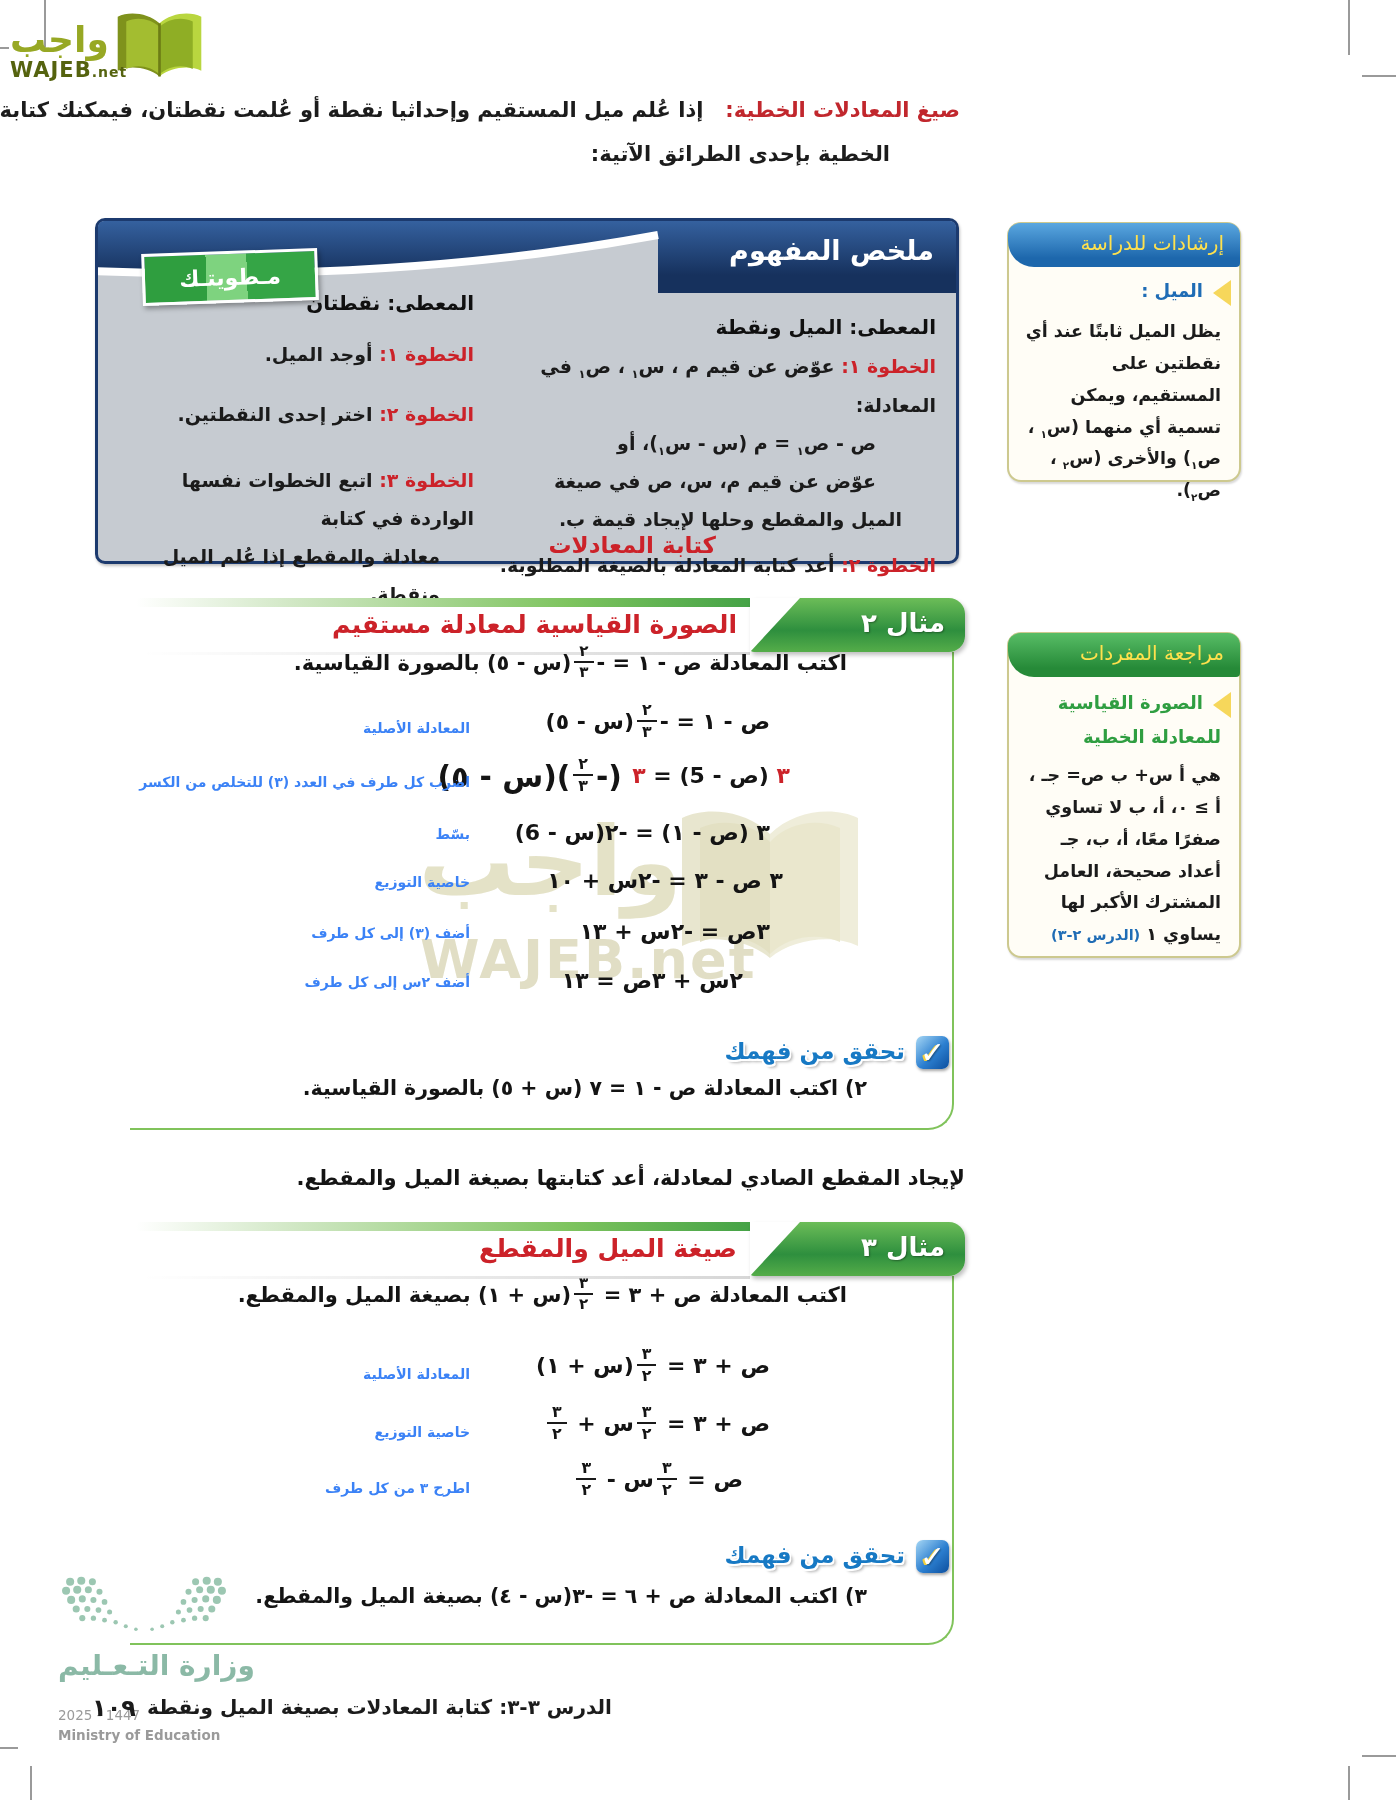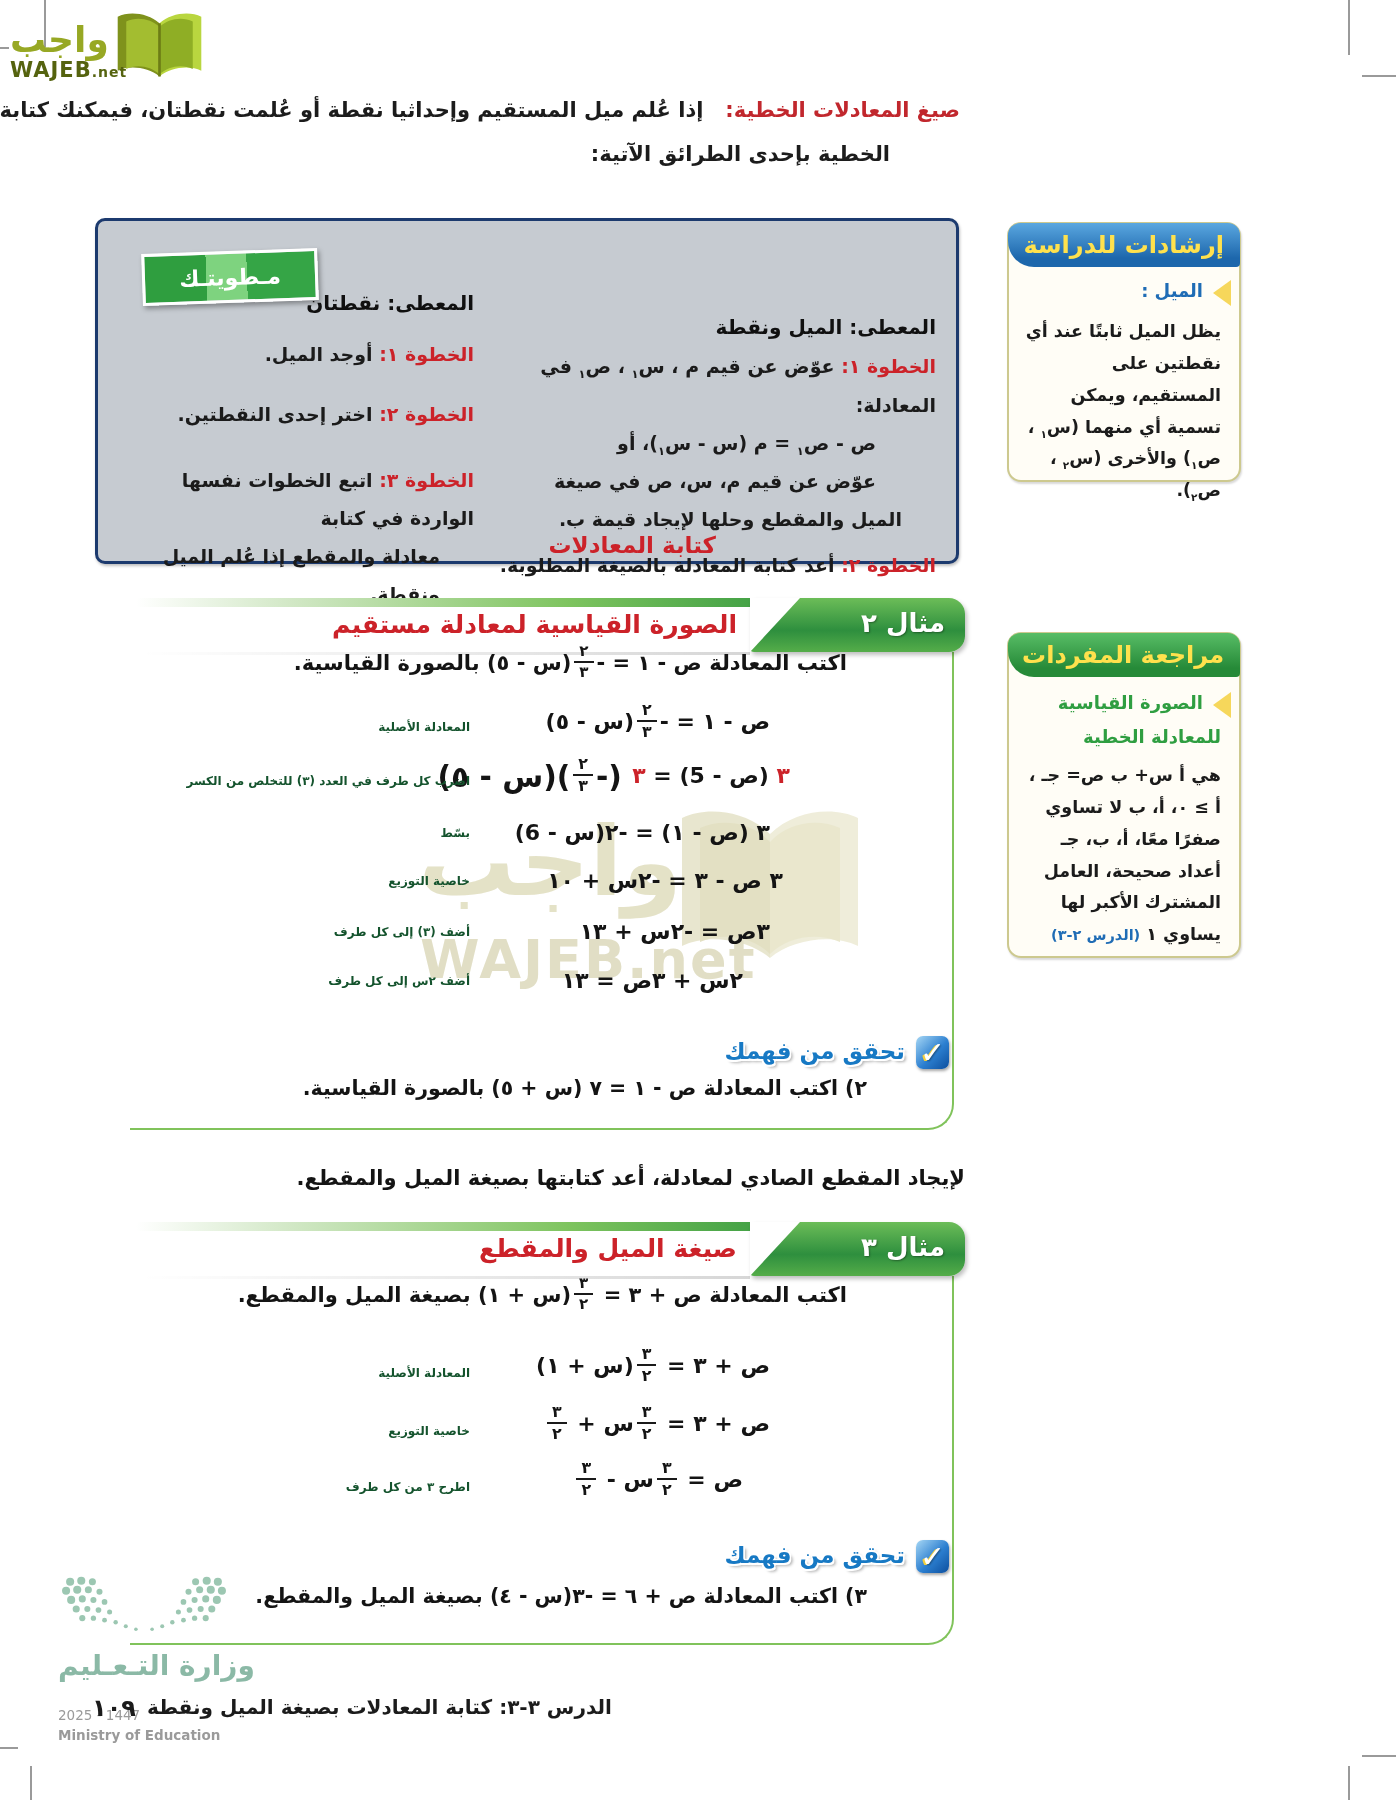--- a/index.html
+++ b/index.html
@@ -26,21 +26,21 @@
   .ribbon{position:absolute;left:44px;top:30px;width:170px;height:46px;z-index:5;
     background:linear-gradient(90deg,#2f9e3f 0 36%,#7ed37f 36% 60%,#35a546 60% 100%);
     border:3px solid #fff;box-shadow:2px 3px 5px rgba(0,0,0,.35);transform:rotate(-2deg);
     display:flex;align-items:center;justify-content:center;color:#fff;font-size:22px;font-weight:800;}
   .concept-col{position:absolute;font-size:19px;font-weight:600;line-height:2.0;color:#1b1b1b;text-align:right;}
   .concept-colhead{font-weight:800;font-size:20px;color:#101010;}
   .steplbl{color:#cc2229;font-weight:800;}
   
   .sidebox{border:2.5px solid #cdc98f;border-radius:14px;background:#fffdf6;box-shadow:1px 2px 2px rgba(0,0,0,.15);}
   .sidehead{position:absolute;left:-1px;right:-1px;top:-1px;height:44px;border-radius:12px 12px 4px 26px;
-    color:#ffe14d;font-size:24px;font-weight:700;text-align:right;padding:8px 16px 0 0;box-sizing:border-box;}
+    color:#ffe14d;font-size:20px;font-weight:400;text-align:right;padding:8px 16px 0 0;box-sizing:border-box;}
   .sidehead.blue{background:linear-gradient(#5aa7e0,#1d67ac 80%);}
   .sidehead.green{background:linear-gradient(#58bd66,#268a38 80%);}
   .side-arrow{position:absolute;right:8px;width:0;height:0;border-top:13px solid transparent;
     border-bottom:13px solid transparent;border-right:18px solid #f6d75b;}
   .side-term{font-size:18px;font-weight:800;text-align:right;}
   .side-body{font-size:17.5px;font-weight:600;line-height:1.82;text-align:right;color:#1b1b1b;}
   .lesson-ref{color:#1f6cb5;font-size:14.5px;font-weight:800;}
   
   .exbox{position:absolute;}
   .banner{position:absolute;left:0;right:0;top:0;height:54px;}
@@ -50,21 +50,21 @@
     background:linear-gradient(#6cbd58,#2e8f3e 60%,#55ad49);box-shadow:2px 3px 4px rgba(0,0,0,.25);}
   .banner-notch{position:absolute;left:0;top:0;width:0;height:0;border-left:50px solid #fff;border-bottom:54px solid transparent;}
   .banner-tag{position:absolute;right:20px;top:10px;color:#fff;font-size:26px;font-weight:800;text-shadow:1px 1px 2px rgba(0,0,0,.35);}
   .banner-title{position:absolute;right:228px;top:12px;color:#cc2229;font-size:25px;font-weight:800;}
   .banner-under{position:absolute;left:10px;right:215px;bottom:-3px;height:3px;
     background:linear-gradient(to right,rgba(0,0,0,0),rgba(0,0,0,.16));}
   .exframe{position:absolute;left:0;right:11px;top:54px;bottom:0;
     border-right:2.5px solid #80c35b;border-bottom:2.5px solid #80c35b;border-bottom-right-radius:26px;}
   .problem{position:absolute;font-size:21px;font-weight:700;color:#141414;}
   .mrow{position:absolute;font-size:22px;font-weight:600;color:#141414;}
-  .mlabel{position:absolute;font-size:12px;font-weight:700;color:#14532d;text-align:right;}
+  .mlabel{position:absolute;font-size:14px;font-weight:700;color:#3b82f6;text-align:right;}
   .redtok{color:#cc2229;font-weight:800;}
   .frac{display:inline-flex;flex-direction:column;align-items:center;vertical-align:middle;
     line-height:1;font-size:0.72em;margin:0 3px;transform:translateY(-2px);}
   .frac .den{border-top:2px solid #1a1a1a;padding:2px 5px 0;}
   .frac .num{padding:0 5px 2px;}
   .bigp{font-size:1.35em;vertical-align:middle;}
   
   .chk-icon{position:absolute;width:33px;height:33px;border-radius:7px;
     background:linear-gradient(135deg,#a6d7f5,#2c7fd0 55%,#0d4f9e);box-shadow:1px 2px 3px rgba(0,0,0,.35);
     display:flex;align-items:center;justify-content:center;}
@@ -116,20 +116,27 @@
     </div>
   </div>
 
   <div class="abs rtl intro-line nw" style="right:436px;top:98px;">
     <span class="red-lead">صيغ المعادلات الخطية:</span>
     <span>&nbsp;&nbsp;</span><span>إذا عُلم ميل المستقيم وإحداثيا نقطة أو عُلمت نقطتان، فيمكنك كتابة المعادلة</span>
   </div>
   <div class="abs rtl intro-line nw" style="right:506px;top:142px;">الخطية بإحدى الطرائق الآتية:</div>
 
   <div class="abs concept" style="left:95px;top:218px;width:858px;height:340px;">
+    <div class="concept-head">
+      <svg width="100%" height="72" viewBox="0 0 858 72" preserveAspectRatio="none" style="position:absolute;left:0;top:0;">
+        <path d="M-5,50 Q300,62 560,14 L560,80 L-5,80 Z" fill="#c6cbd1"></path>
+        <path d="M-5,50 Q300,62 560,14" fill="none" stroke="#ffffff" stroke-width="8"></path>
+      </svg>
+      <div class="concept-title">ملخص المفهوم</div>
+    </div>
     <div class="concept-sub">كتابة المعادلات</div>
     <div class="ribbon">مـطويتـك</div>
 
     <div class="concept-col rtl" style="right:20px;top:62px;width:450px;margin-top:24px;">
       <div class="concept-colhead">المعطى: الميل ونقطة</div>
       <div>
         <span class="steplbl">الخطوة ١:</span>
         <span>عوّض عن قيم م ، س<sub>١</sub> ، ص<sub>١</sub> في المعادلة:</span>
       </div>
       <div style="padding-right:60px;">ص - ص<sub>١</sub> = م (س - س<sub>١</sub>)، أو</div>

